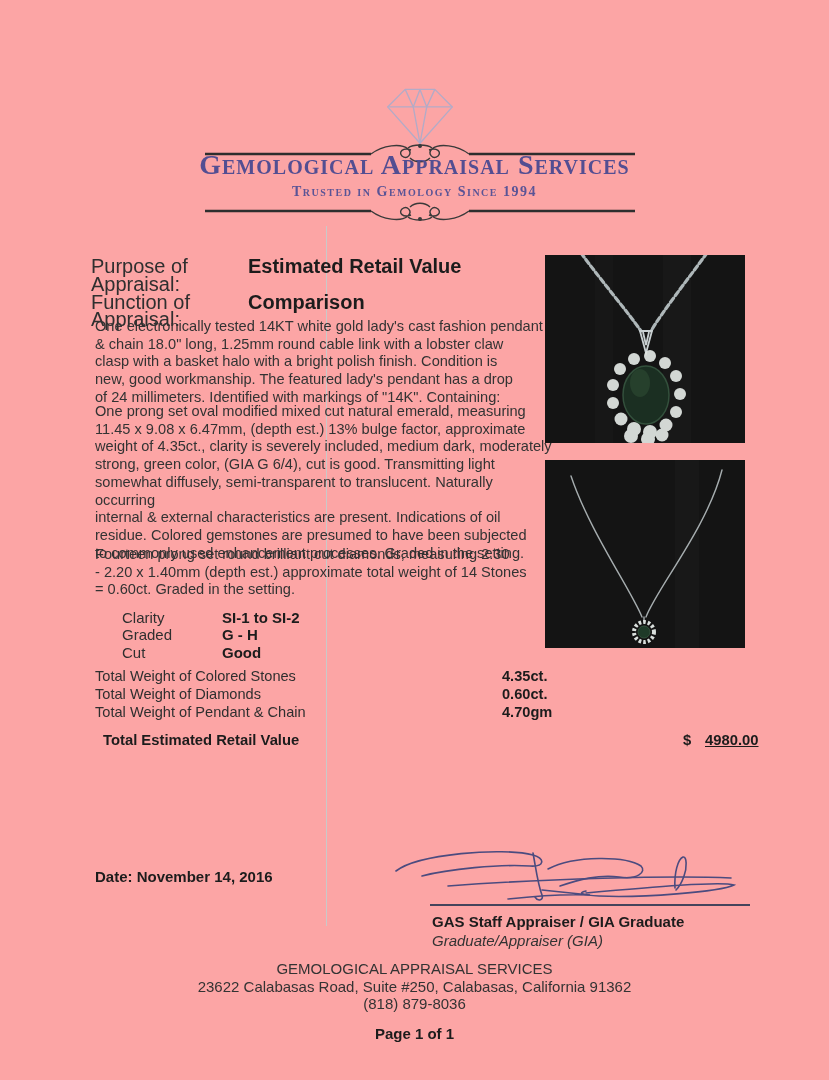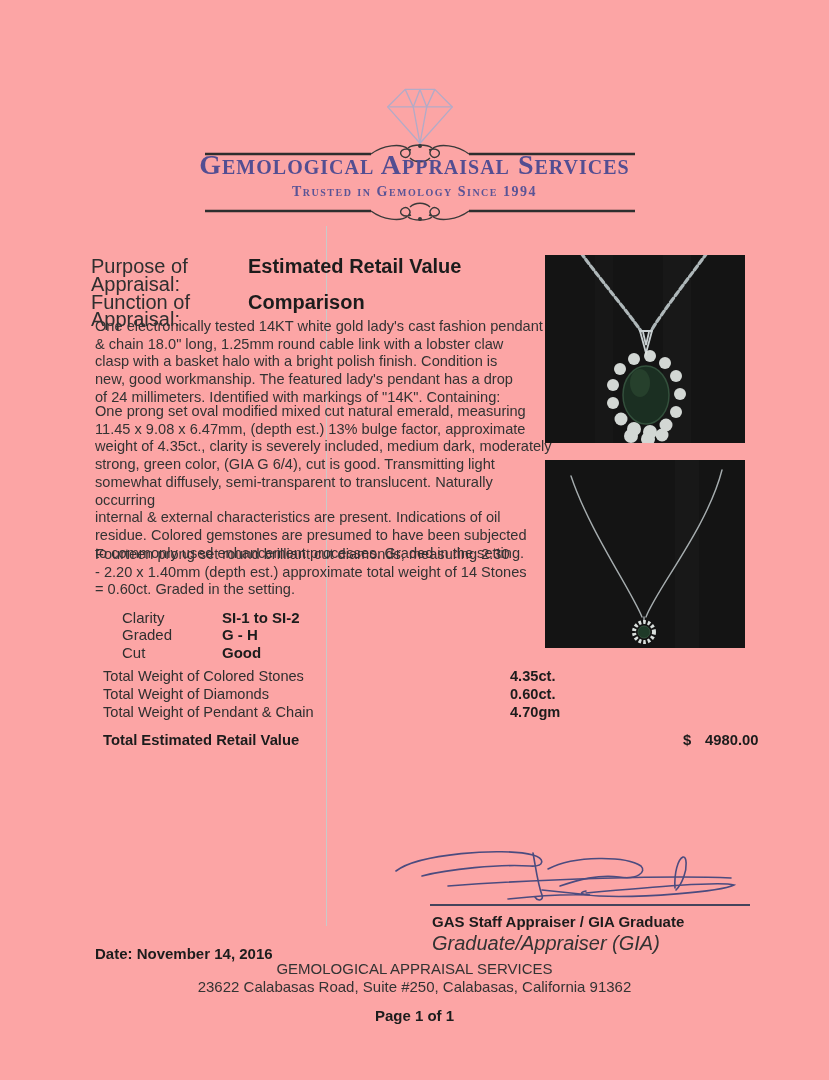--- a/index.html
+++ b/index.html
@@ -34,37 +34,37 @@
     position:absolute;left:95px;width:460px;font-size:14.6px;line-height:17.7px;
     white-space:pre-line;color:#333;
   }
   .para-item{top:318px;}
   .para-emerald{top:403px;}
   .para-diamonds{top:546px;}
   .grades{position:absolute;left:122px;top:609px;font-size:15px;line-height:17.4px;}
   .grade-row{display:flex;}
   .grade-label{width:100px;}
   .grade-value{font-weight:bold;color:#1c1c1c;}
-  .totals{position:absolute;left:95px;top:667px;width:660px;font-size:14.6px;line-height:18.2px;margin-left:8px;}
+  .totals{position:absolute;left:95px;top:667px;width:660px;font-size:14.6px;line-height:18.2px;}
   .total-row{position:relative;}
   .total-value{position:absolute;left:407px;top:0;font-weight:bold;color:#1c1c1c;text-align:right;}
   .retail-row{position:absolute;left:95px;top:732px;width:680px;font-size:14.8px;margin-left:8px;}
   .retail-label{font-weight:bold;color:#1c1c1c;}
   .retail-currency{position:absolute;left:580px;top:0;font-weight:bold;color:#1c1c1c;}
-  .retail-amount{position:absolute;left:602px;top:0;font-weight:bold;color:#1c1c1c;}
+  .retail-amount{position:absolute;left:602px;top:0;font-weight:bold;color:#1c1c1c;text-decoration:underline;}
   
   .photo{position:absolute;left:545px;width:200px;height:188px;}
   .photo-1{top:255px;}
   .photo-2{top:460px;}
   
   .signature-svg{position:absolute;left:390px;top:845px;}
   .signature-underline{position:absolute;left:430px;top:904px;width:320px;height:2.4px;background:#44445c;}
   .signer-title{position:absolute;left:432px;top:913px;font-size:15px;font-weight:bold;color:#1c1c1c;text-align:center;}
-  .signer-subtitle{position:absolute;left:432px;top:932px;font-size:20px;font-style:italic;color:#333;}
-  .date-text{position:absolute;left:95px;top:945px;font-size:15px;font-weight:bold;color:#1c1c1c;}
+  .signer-subtitle{position:absolute;left:432px;top:932px;font-size:15px;font-style:italic;color:#333;}
+  .date-text{position:absolute;left:95px;top:868px;font-size:15px;font-weight:bold;color:#1c1c1c;}
   
   .footer{position:absolute;left:0;top:960px;width:829px;text-align:center;font-size:15px;line-height:17.5px;color:#333;}
   .footer-page{margin-top:12px;font-weight:bold;color:#1c1c1c;}
 </style>
 </head>
 <body>
 
 <div class="page">
 
   <svg class="logo-diamond" width="96" height="62" viewBox="0 0 120 92">
@@ -232,16 +232,17 @@
   </svg>
   <div class="signature-underline"></div>
 
   <div class="signer-title">GAS Staff Appraiser / GIA Graduate</div>
   <div class="signer-subtitle">Graduate/Appraiser (GIA)</div>
   <div class="date-text">Date: November 14, 2016</div>
 
   <div class="footer">
     <div>GEMOLOGICAL APPRAISAL SERVICES</div>
     <div>23622 Calabasas Road, Suite #250, Calabasas, California 91362</div>
+    <div>(818) 879-8036</div>
     <div class="footer-page">Page 1 of 1</div>
   </div>
 
 </div>
 
 </body></html>

